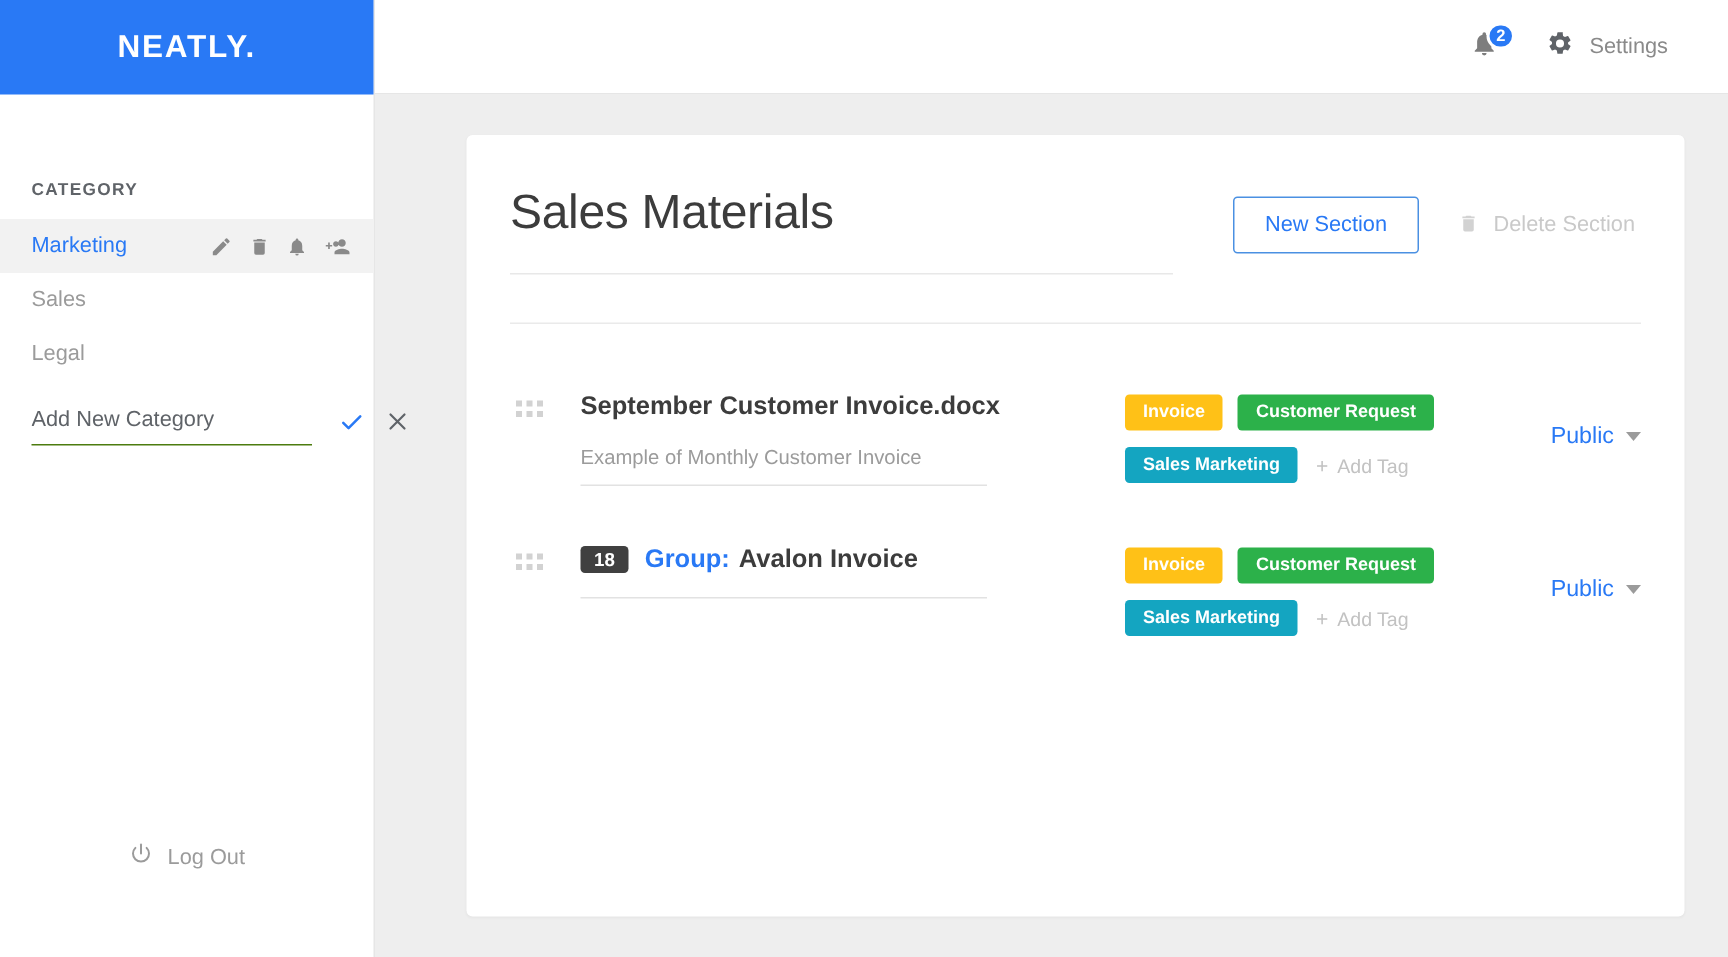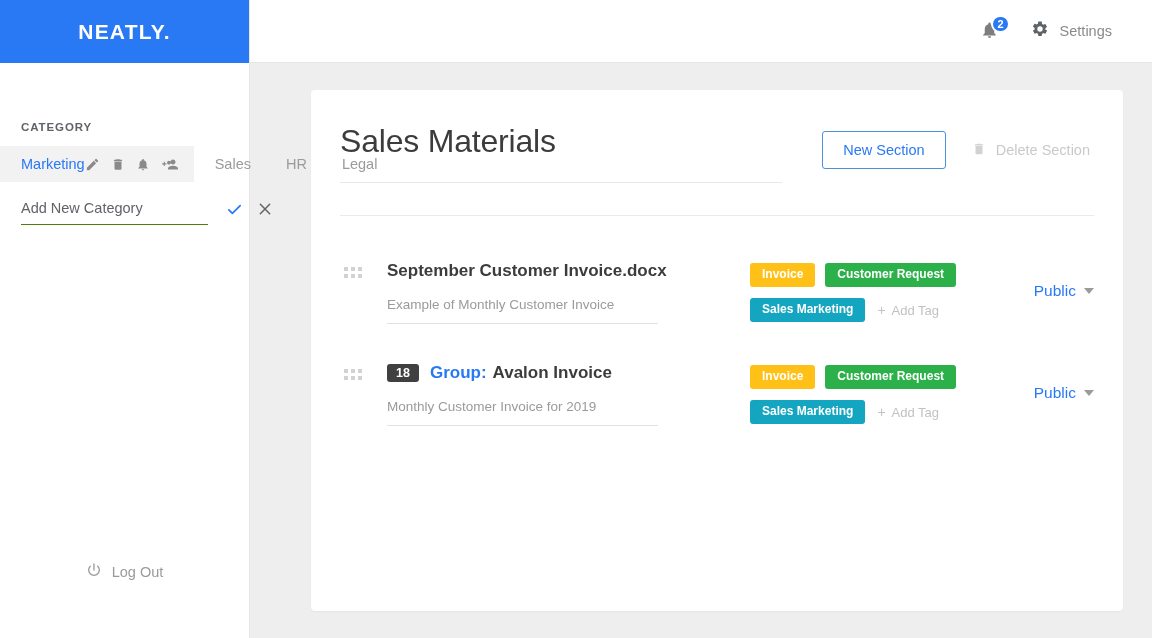--- a/index.html
+++ b/index.html
@@ -50,21 +50,21 @@
   .cat-heading {
     font-size: 11.5px;
     font-weight: bold;
     color: #5f6368;
     letter-spacing: 0.9px;
     padding: 0 0 0 21px;
     margin-top: 58px;
     margin-bottom: 13px;
   }
 
-  .cat-list { display: flex; flex-direction: row; }
+  .cat-list { display: flex; flex-direction: column; }
 
   .cat-item {
     height: 36px;
     display: flex;
     align-items: center;
     padding: 0 14px 0 21px;
     font-size: 14.5px;
     color: #9b9b9b;
     cursor: pointer;
   }
@@ -417,23 +417,20 @@
                 <path d="M18 12c2.21 0 4-1.79 4-4s-1.79-4-4-4-4 1.79-4 4 1.79 4 4 4zm-6.5 0c1.66 0 3-1.34 3-3s-1.34-3-3-3-3 1.34-3 3 1.34 3 3 3zM18 14c-2.67 0-8 1.34-8 4v2h16v-2c0-2.66-5.33-4-8-4zm-13-4V7.5H3.2V10H.7v1.8h2.5v2.5H5v-2.5h2.5V10H5z"></path>
               </svg>
           </span>
         </span>
       </div>
 
       <div class="cat-item">
         <span class="cat-label">Sales</span>
       </div>
 
-      <div class="cat-item">
-        <span class="cat-label">HR</span>
-      </div>
 
       <div class="cat-item">
         <span class="cat-label">Legal</span>
       </div>
     </div>
 
     <div class="add-cat-row">
       <input class="add-cat-input" type="text" placeholder="Add New Category" style="">
       <span class="add-cat-btn first">
         <svg width="17" height="17" viewBox="0 0 24 24" fill="none" stroke="#2979f5" stroke-width="2.4" stroke-linecap="round" stroke-linejoin="round">
@@ -557,21 +554,20 @@
                   <i></i>
               </span>
             </div>
             <div class="row-main">
               <div class="row-title">
                 <span class="count-badge">18</span>
                 <span class="row-title-prefix">Group:</span>
                 <span>Avalon Invoice</span>
               </div>
               <div class="row-desc-wrap">
-                <div class="row-desc">Monthly Customer Invoice for 2019</div>
                 <div class="row-desc-rule"></div>
               </div>
             </div>
             <div class="row-tags">
               <div class="tag-line">
                 <span class="tag" style="background:#ffc117">Invoice</span>
                 <span class="tag" style="background:#2cb14a">Customer Request</span>
               </div>
               <div class="tag-line">
                 <span class="tag" style="background:#14a5c1">Sales Marketing</span>

